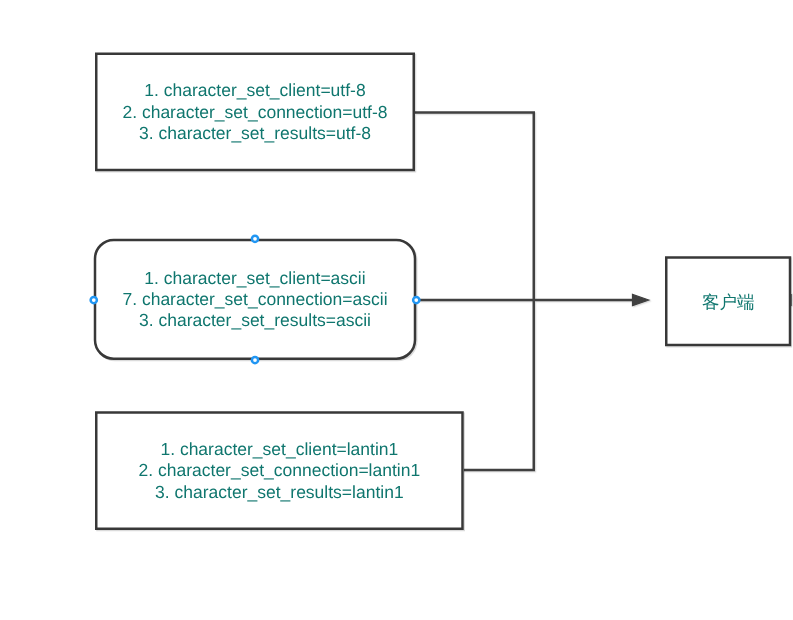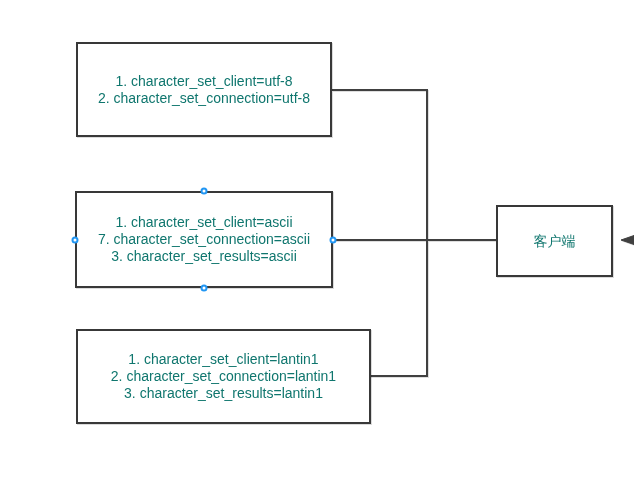--- a/index.html
+++ b/index.html
@@ -22,23 +22,23 @@
     align-items: center;
     justify-content: center;
     color: #0f766e;
     font-size: 14px;
     line-height: 17px;
     text-align: center;
     z-index: 2;
   }
   .node .line { white-space: nowrap; }
   #node-utf8    { left: 76px;  top: 42px;  width: 256px; height: 95px; }
-  #node-ascii   { left: 75px;  top: 191px; width: 258px; height: 97px; }
+  #node-ascii   { left: 75px;  top: 191px; width: 258px; height: 97px; border-radius: 16px; }
   #node-lantin1 { left: 76px;  top: 329px; width: 295px; height: 95px; }
-  #node-client  { left: 496px; top: 205px; width: 117px; height: 72px; }
+  #node-client  { left: 532px; top: 205px; width: 101px; height: 72px; }
   svg.wires {
     position: absolute;
     left: 0; top: 0;
     z-index: 1;
     filter: drop-shadow(1px 1px 0 rgba(0,0,0,0.13));
   }
   .handle {
     position: absolute;
     width: 7px; height: 7px;
     background: #ffffff;
@@ -65,20 +65,21 @@
     <path d="M335 240 H507" fill="none" stroke="#404040" stroke-width="2"></path>
     <polygon points="519,240 506,235.5 506,244.5" fill="#404040" stroke="#404040"></polygon>
 
     <path d="M634 240 H632" fill="none" stroke="#404040" stroke-width="2"></path>
     <polygon points="621,240 634,235.5 634,244.5" fill="#404040" stroke="#404040"></polygon>
   </svg>
 
   <div class="node" id="node-utf8">
     <div class="line">1. character_set_client=utf-8</div>
     <div class="line">2. character_set_connection=utf-8</div>
+    <div class="line">3. character_set_results=utf-8</div>
   </div>
 
   <div class="node" id="node-ascii">
     <div class="line">1. character_set_client=ascii</div>
     <div class="line">7. character_set_connection=ascii</div>
     <div class="line">3. character_set_results=ascii</div>
   </div>
 
   <div class="node" id="node-lantin1">
     <div class="line">1. character_set_client=lantin1</div>

